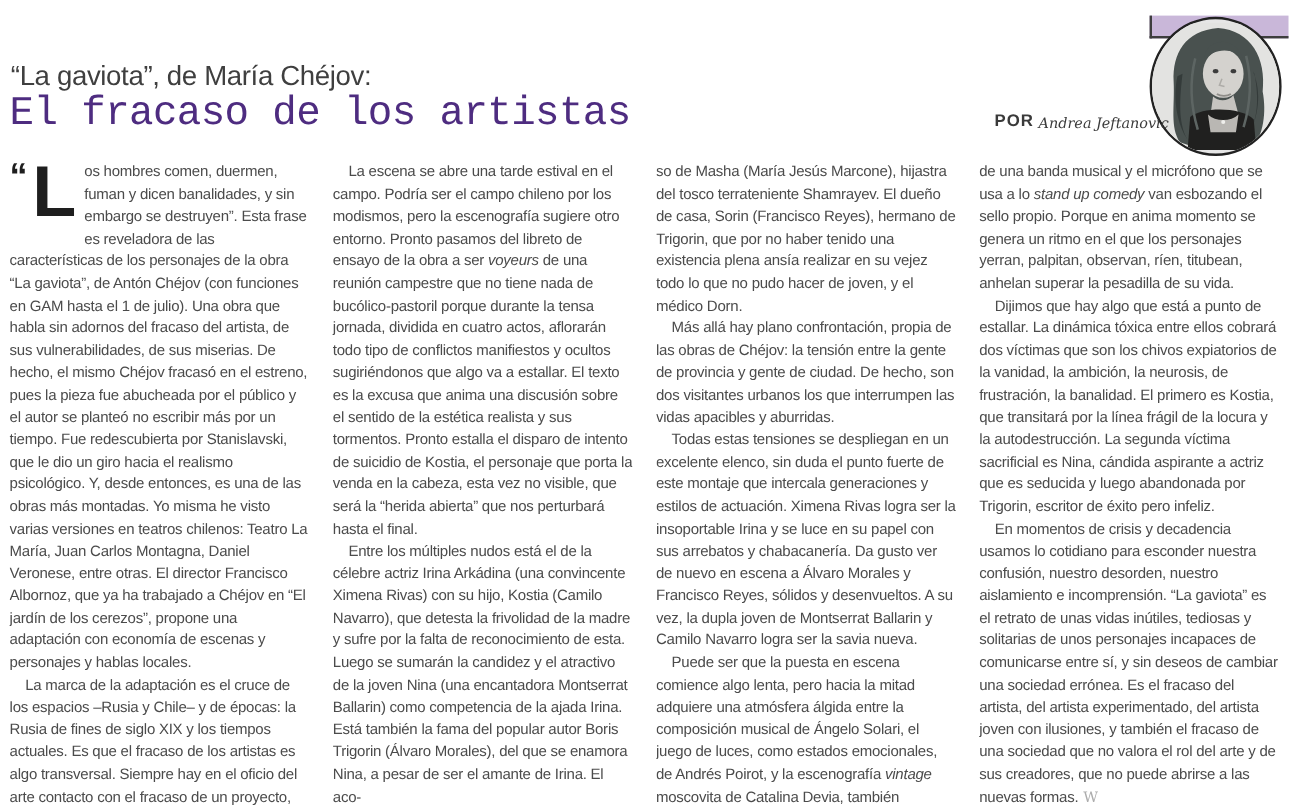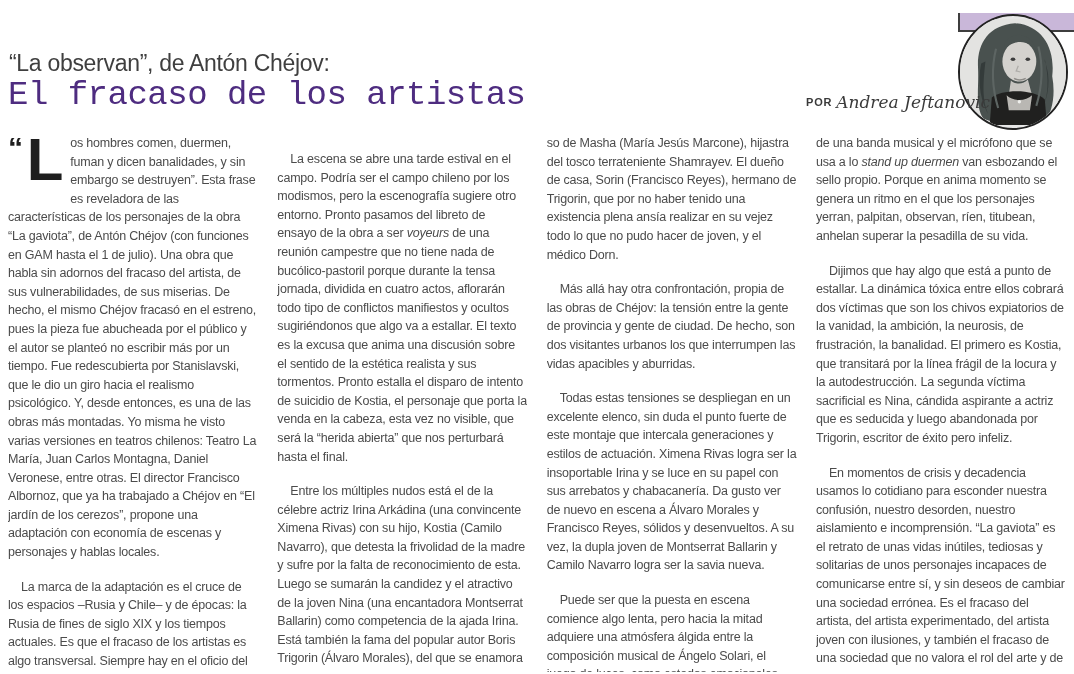--- a/index.html
+++ b/index.html
@@ -4,37 +4,37 @@
 <style>
   html,body{margin:0;padding:0;}
   body{background:#ffffff;font-family:"Liberation Sans",sans-serif;}
   .page{position:relative;width:1074px;height:674px;background:#fff;overflow:hidden;}
 
   
   .kicker{position:absolute;left:9px;top:50px;font-size:23px;color:#3f3f3f;letter-spacing:-0.3px;}
   .title{position:absolute;left:8px;top:76px;font-size:34px;color:var(--accent,#4e2c80);letter-spacing:-0.5px;font-family:Liberation Mono, monospace;}
 
   .byline{position:absolute;left:806px;top:92px;width:168px;text-align:right;white-space:nowrap;}
-  .byline .por{font-size:11px;font-weight:bold;color:#3a3a3a;letter-spacing:0.8px;margin-right:4px;vertical-align:2px;}
-  .byline .name{font-family:"DejaVu Serif",serif;font-style:italic;font-size:17px;color:#3a3a3a;}
+  .byline .por{font-size:14px;font-weight:bold;color:#3a3a3a;letter-spacing:0.8px;margin-right:4px;vertical-align:2px;}
+  .byline .name{font-family:"DejaVu Serif",serif;font-style:italic;font-size:12px;color:#3a3a3a;}
 
   .banner{position:absolute;left:958px;top:13px;width:114px;height:17px;
           background:var(--banner,#c9b7d9);border-left:2px solid #3e3e3e;border-bottom:2px solid #3e3e3e;}
 
   .photo{position:absolute;left:958px;top:14px;width:106px;height:112px;border-radius:50%;
          border:2px solid #222;overflow:hidden;background:#e6e6e6;}
   .photo svg{display:block;width:100%;height:100%;}
 
   
   .cols{position:absolute;left:8px;top:134px;width:1058px;height:538px;
         display:flex;justify-content:space-between;overflow:hidden;}
   .col{width:250px;height:538px;overflow:hidden;font-size:12.5px;line-height:18.6px;
        color:var(--body,#4b4b4b);letter-spacing:-0.2px;text-align:left;}
   .col p{margin:0;}
-  .col p.ind{text-indent:13px;margin-top:16px;}
+  .col p.ind{text-indent:13px;}
   .col em{font-style:italic;}
 
   
   .dc{float:left;height:54px;margin:2px 7px 0 0;display:flex;align-items:flex-start;}
   .dc .q{font-size:30px;line-height:0.8;font-weight:bold;color:#1e1e1e;margin-right:4px;}
   .dc .L{font-size:60px;line-height:0.8;font-weight:bold;color:#1e1e1e;}
 
   .endmark{color:#adadad;font-family:"DejaVu Serif",serif;font-size:12px;margin-left:4px;letter-spacing:1px;}
 </style>
 </head>
@@ -58,45 +58,45 @@
       <path d="M51,56 C54,58 59,58 62,56" fill="none" stroke="#8f8d89" stroke-width="1.4"></path>
       <path d="M48,58 L46,72 L68,72 L64,57 C60,62 52,62 48,58 Z" fill="#c6c4c0"></path>
       <path d="M30,74 C40,66 70,66 80,76 L82,100 L28,100 Z" fill="#20201f"></path>
       <path d="M44,72 C50,78 62,78 68,72 L66,86 L46,86 Z" fill="#b9b7b3"></path>
       <circle cx="56" cy="78" r="1.6" fill="#efefec"></circle>
       <path d="M34,28 C30,44 30,64 36,84" fill="none" stroke="#5d6563" stroke-width="2"></path>
       <path d="M74,26 C78,42 78,62 72,82" fill="none" stroke="#5d6563" stroke-width="2"></path>
     </svg>
   </div>
 
-  <div class="kicker">“La observan”, de Antón Chéjov:</div>
+  <div class="kicker">“La gaviota”, de María Chéjov:</div>
   <h1 class="title" style="margin:0;font-weight:normal;">El fracaso de los artistas</h1>
 
   <div class="byline">
     <span class="por">POR</span><span class="name">Andrea Jeftanovic</span>
   </div>
 
   <main class="cols">
     <div class="col">
         <p><span class="dc">
             <span class="q">“</span>
             <span class="L">L</span>
           </span><span>os hombres comen, duermen, fuman y dicen banalidades, y sin embargo se destruyen”. Esta frase es reveladora de las características de los personajes de la obra “La gaviota”, de Antón Chéjov (con funciones en GAM hasta el 1 de julio). Una obra que habla sin adornos del fracaso del artista, de sus vulnerabilidades, de sus miserias. De hecho, el mismo Chéjov fracasó en el estreno, pues la pieza fue abucheada por el público y el autor se planteó no escribir más por un tiempo. Fue redescubierta por Stanislavski, que le dio un giro hacia el realismo psicológico. Y, desde entonces, es una de las obras más montadas. Yo misma he visto varias versiones en teatros chilenos: Teatro La María, Juan Carlos Montagna, Daniel Veronese, entre otras. El director Francisco Albornoz, que ya ha trabajado a Chéjov en “El jardín de los cerezos”, propone una adaptación con economía de escenas y personajes y hablas locales.</span></p>
         <p class="ind"><span>La marca de la adaptación es el cruce de los espacios –Rusia y Chile– y de épocas: la Rusia de fines de siglo XIX y los tiempos actuales. Es que el fracaso de los artistas es algo transversal. Siempre hay en el oficio del arte contacto con el fracaso de un proyecto, de las aspiraciones de innovación, de la autonomía económica, el reconocimiento; y en un plano más íntimo,</span></p>
       </div>
     <div class="col">
         <p class="ind"><span>La escena se abre una tarde estival en el campo. Podría ser el campo chileno por los modismos, pero la escenografía sugiere otro entorno. Pronto pasamos del libreto de ensayo de la obra a ser </span><em>voyeurs</em><span> de una reunión campestre que no tiene nada de bucólico-pastoril porque durante la tensa jornada, dividida en cuatro actos, aflorarán todo tipo de conflictos manifiestos y ocultos sugiriéndonos que algo va a estallar. El texto es la excusa que anima una discusión sobre el sentido de la estética realista y sus tormentos. Pronto estalla el disparo de intento de suicidio de Kostia, el personaje que porta la venda en la cabeza, esta vez no visible, que será la “herida abierta” que nos perturbará hasta el final.</span></p>
         <p class="ind"><span>Entre los múltiples nudos está el de la célebre actriz Irina Arkádina (una convincente Ximena Rivas) con su hijo, Kostia (Camilo Navarro), que detesta la frivolidad de la madre y sufre por la falta de reconocimiento de esta. Luego se sumarán la candidez y el atractivo de la joven Nina (una encantadora Montserrat Ballarin) como competencia de la ajada Irina. Está también la fama del popular autor Boris Trigorin (Álvaro Morales), del que se enamora Nina, a pesar de ser el amante de Irina. El aco-</span></p>
       </div>
     <div class="col">
         <p><span>so de Masha (María Jesús Marcone), hijastra del tosco terrateniente Shamrayev. El dueño de casa, Sorin (Francisco Reyes), hermano de Trigorin, que por no haber tenido una existencia plena ansía realizar en su vejez todo lo que no pudo hacer de joven, y el médico Dorn.</span></p>
-        <p class="ind"><span>Más allá hay otra confrontación, propia de las obras de Chéjov: la tensión entre la gente de provincia y gente de ciudad. De hecho, son dos visitantes urbanos los que interrumpen las vidas apacibles y aburridas.</span></p>
+        <p class="ind"><span>Más allá hay plano confrontación, propia de las obras de Chéjov: la tensión entre la gente de provincia y gente de ciudad. De hecho, son dos visitantes urbanos los que interrumpen las vidas apacibles y aburridas.</span></p>
         <p class="ind"><span>Todas estas tensiones se despliegan en un excelente elenco, sin duda el punto fuerte de este montaje que intercala generaciones y estilos de actuación. Ximena Rivas logra ser la insoportable Irina y se luce en su papel con sus arrebatos y chabacanería. Da gusto ver de nuevo en escena a Álvaro Morales y Francisco Reyes, sólidos y desenvueltos. A su vez, la dupla joven de Montserrat Ballarin y Camilo Navarro logra ser la savia nueva.</span></p>
         <p class="ind"><span>Puede ser que la puesta en escena comience algo lenta, pero hacia la mitad adquiere una atmósfera álgida entre la composición musical de Ángelo Solari, el juego de luces, como estados emocionales, de Andrés Poirot, y la escenografía </span><em>vintage</em><span> moscovita de Catalina Devia, también responsable del vestuario colorido de inspiración rusa. El uso de íconos, los instrumentos</span></p>
       </div>
     <div class="col">
-        <p><span>de una banda musical y el micrófono que se usa a lo </span><em>stand up duermen</em><span> van esbozando el sello propio. Porque en anima momento se genera un ritmo en el que los personajes yerran, palpitan, observan, ríen, titubean, anhelan superar la pesadilla de su vida.</span></p>
+        <p><span>de una banda musical y el micrófono que se usa a lo </span><em>stand up comedy</em><span> van esbozando el sello propio. Porque en anima momento se genera un ritmo en el que los personajes yerran, palpitan, observan, ríen, titubean, anhelan superar la pesadilla de su vida.</span></p>
         <p class="ind"><span>Dijimos que hay algo que está a punto de estallar. La dinámica tóxica entre ellos cobrará dos víctimas que son los chivos expiatorios de la vanidad, la ambición, la neurosis, de frustración, la banalidad. El primero es Kostia, que transitará por la línea frágil de la locura y la autodestrucción. La segunda víctima sacrificial es Nina, cándida aspirante a actriz que es seducida y luego abandonada por Trigorin, escritor de éxito pero infeliz.</span></p>
         <p class="ind"><span>En momentos de crisis y decadencia usamos lo cotidiano para esconder nuestra confusión, nuestro desorden, nuestro aislamiento e incomprensión. “La gaviota” es el retrato de unas vidas inútiles, tediosas y solitarias de unos personajes incapaces de comunicarse entre sí, y sin deseos de cambiar una sociedad errónea. Es el fracaso del artista, del artista experimentado, del artista joven con ilusiones, y también el fracaso de una sociedad que no valora el rol del arte y de sus creadores, que no puede abrirse a las nuevas formas.</span><span class="endmark">W</span></p>
       </div>
   </main>
 
 </div>
 
 </body></html>

